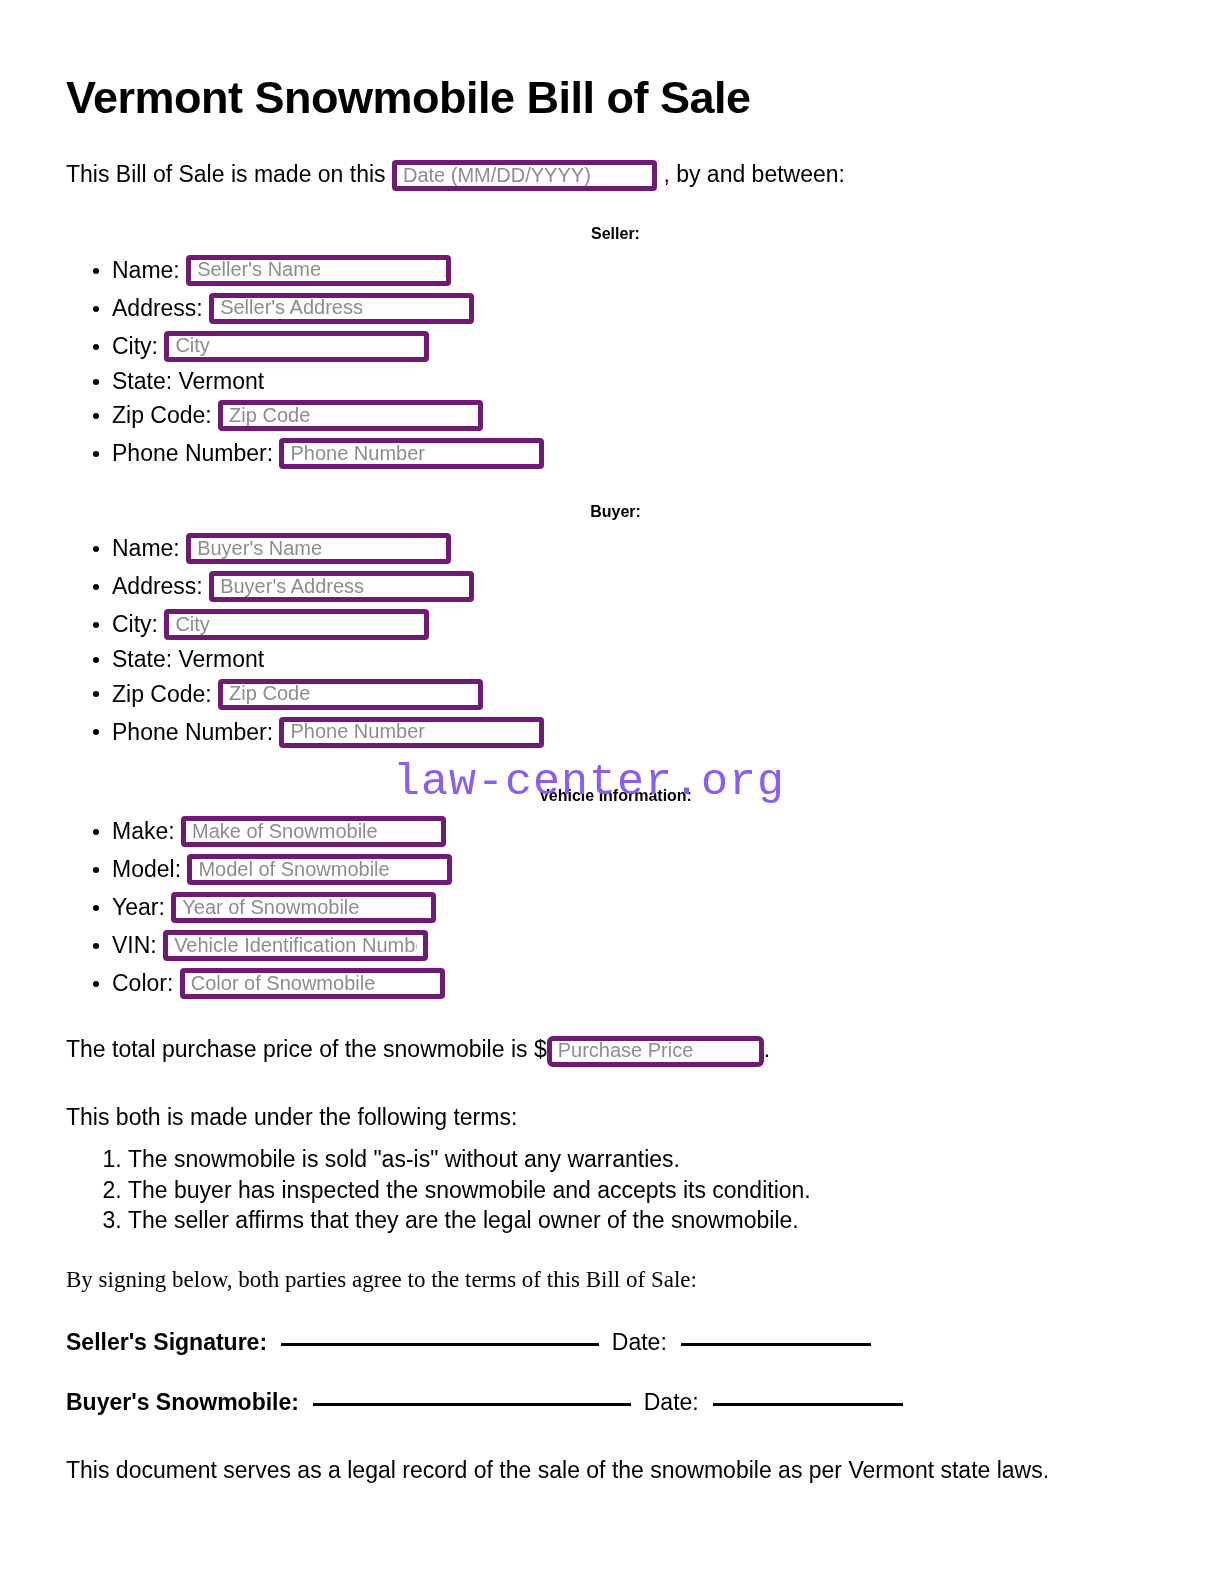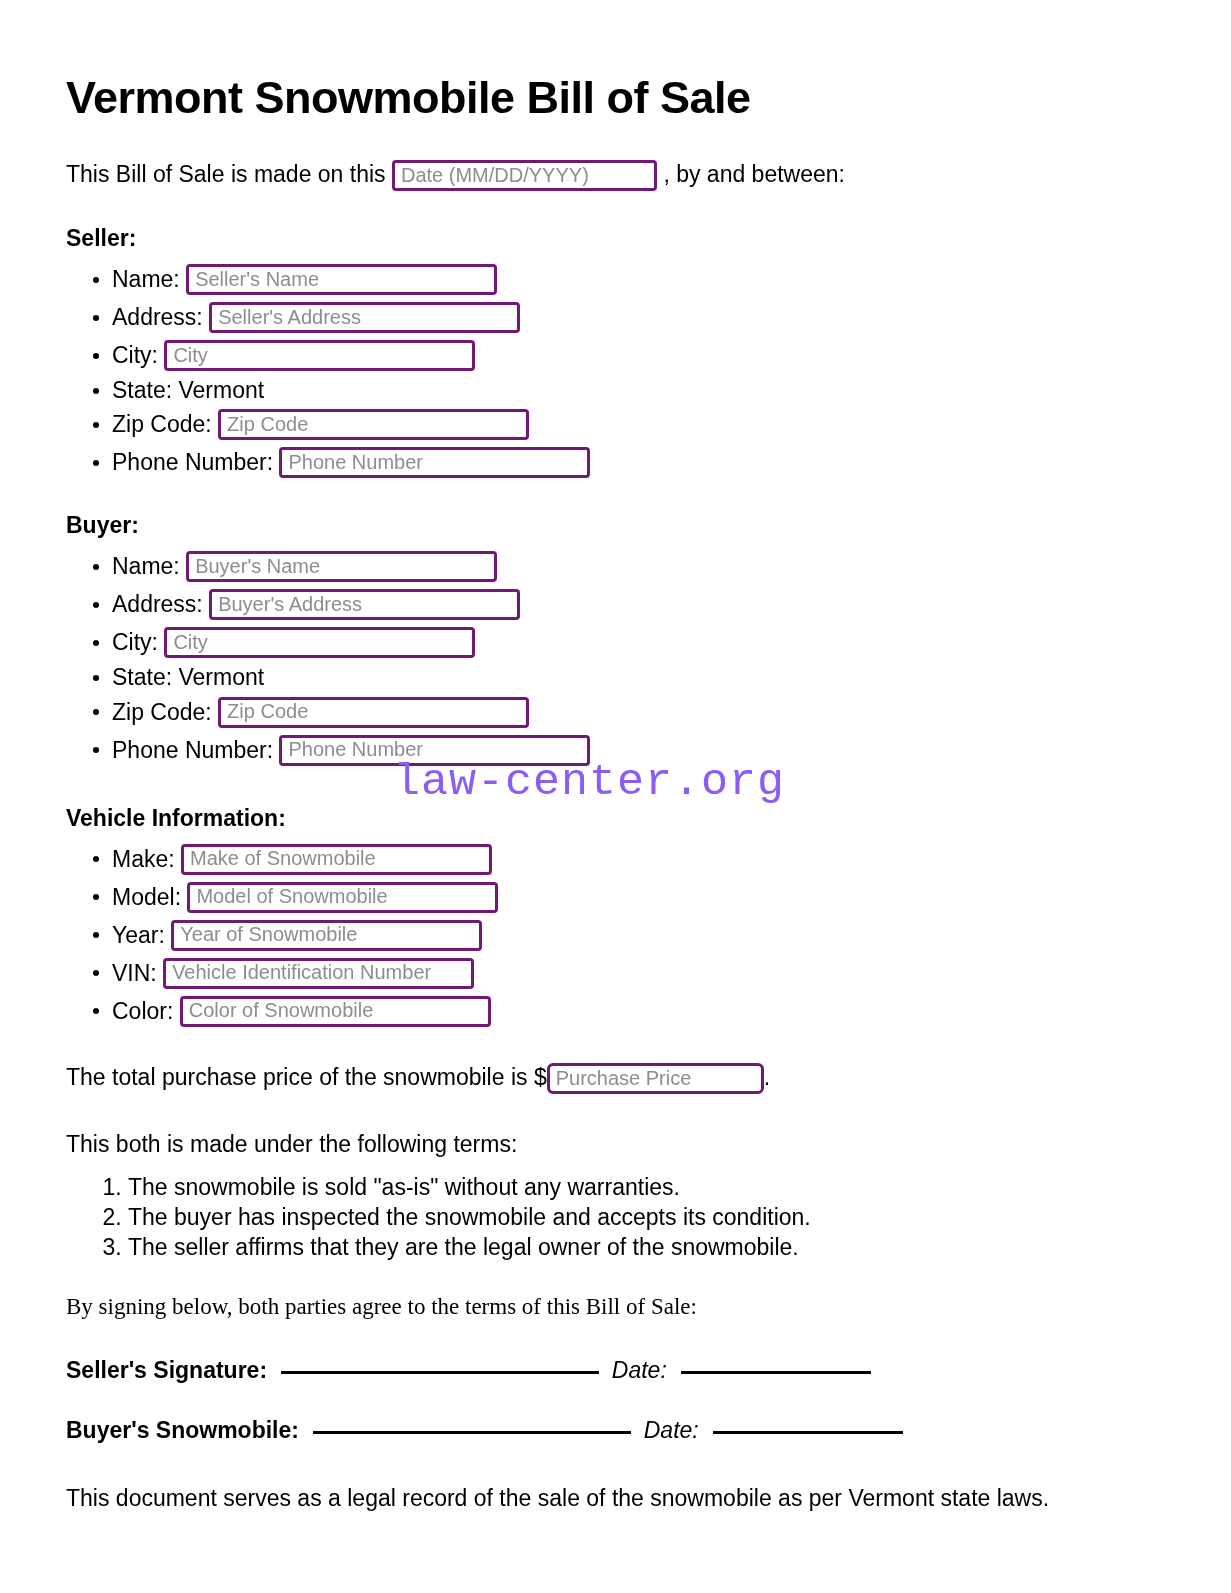--- a/index.html
+++ b/index.html
@@ -34,24 +34,25 @@
     font-size: 23px;
     line-height: 1.42;
     margin: 34px 0 0 0;
     font-weight: normal;
   }
   p.para.tight {
     margin-top: 30px;
     font-family: Liberation Serif, serif;
   }
   h2.section-heading {
-    font-size: 23px;
+    font-size: 16px;
     font-weight: bold;
     margin: 33px 0 0 0;
     line-height: 1.3;
+    text-align: center;
   }
   h2.section-heading.vehicle {
     margin-top: 38px;
   }
   ul.field-list {
     list-style: disc;
     margin: 10px 0 0 0;
     padding-left: 46px;
   }
   ul.field-list > li {
@@ -65,35 +66,35 @@
   }
   .lbl {
     font-size: 23px;
     vertical-align: middle;
   }
   input.fld {
     font-family: "Liberation Sans", sans-serif;
     font-size: 20px;
     color: #737373;
     padding: 3px 6px 4px 6px;
-    border: 3px solid #701a75;
+    border: 5px solid #701a75;
     border-radius: 4px;
     background: #ffffff;
     box-sizing: border-box;
     vertical-align: middle;
     outline: none;
     height: 31px;
     line-height: 22px;
   }
   input.fld::placeholder {
     color: #8d8d8d;
     opacity: 1;
   }
   input.w-date   { width: 265px; }
-  input.w-field  { width: 311px; }
+  input.w-field  { width: 265px; }
   input.w-price  { width: 217px; border-radius: 6px; }
 
   ol.terms {
     margin: 12px 0 0 0;
     padding-left: 62px;
     list-style: decimal;
   }
   ol.terms > li {
     font-size: 23px;
     line-height: 1.22;
@@ -110,21 +111,20 @@
   .sig-line {
     display: inline-block;
     width: 318px;
     border-bottom: 3px solid #000;
     height: 1px;
     vertical-align: 4px;
     margin: 0 6px 0 8px;
   }
   .date-label {
     font-weight: normal;
-    font-style: italic;
   }
   .date-line {
     display: inline-block;
     width: 190px;
     border-bottom: 3px solid #000;
     height: 1px;
     vertical-align: 4px;
     margin-left: 8px;
   }
   .closing {

